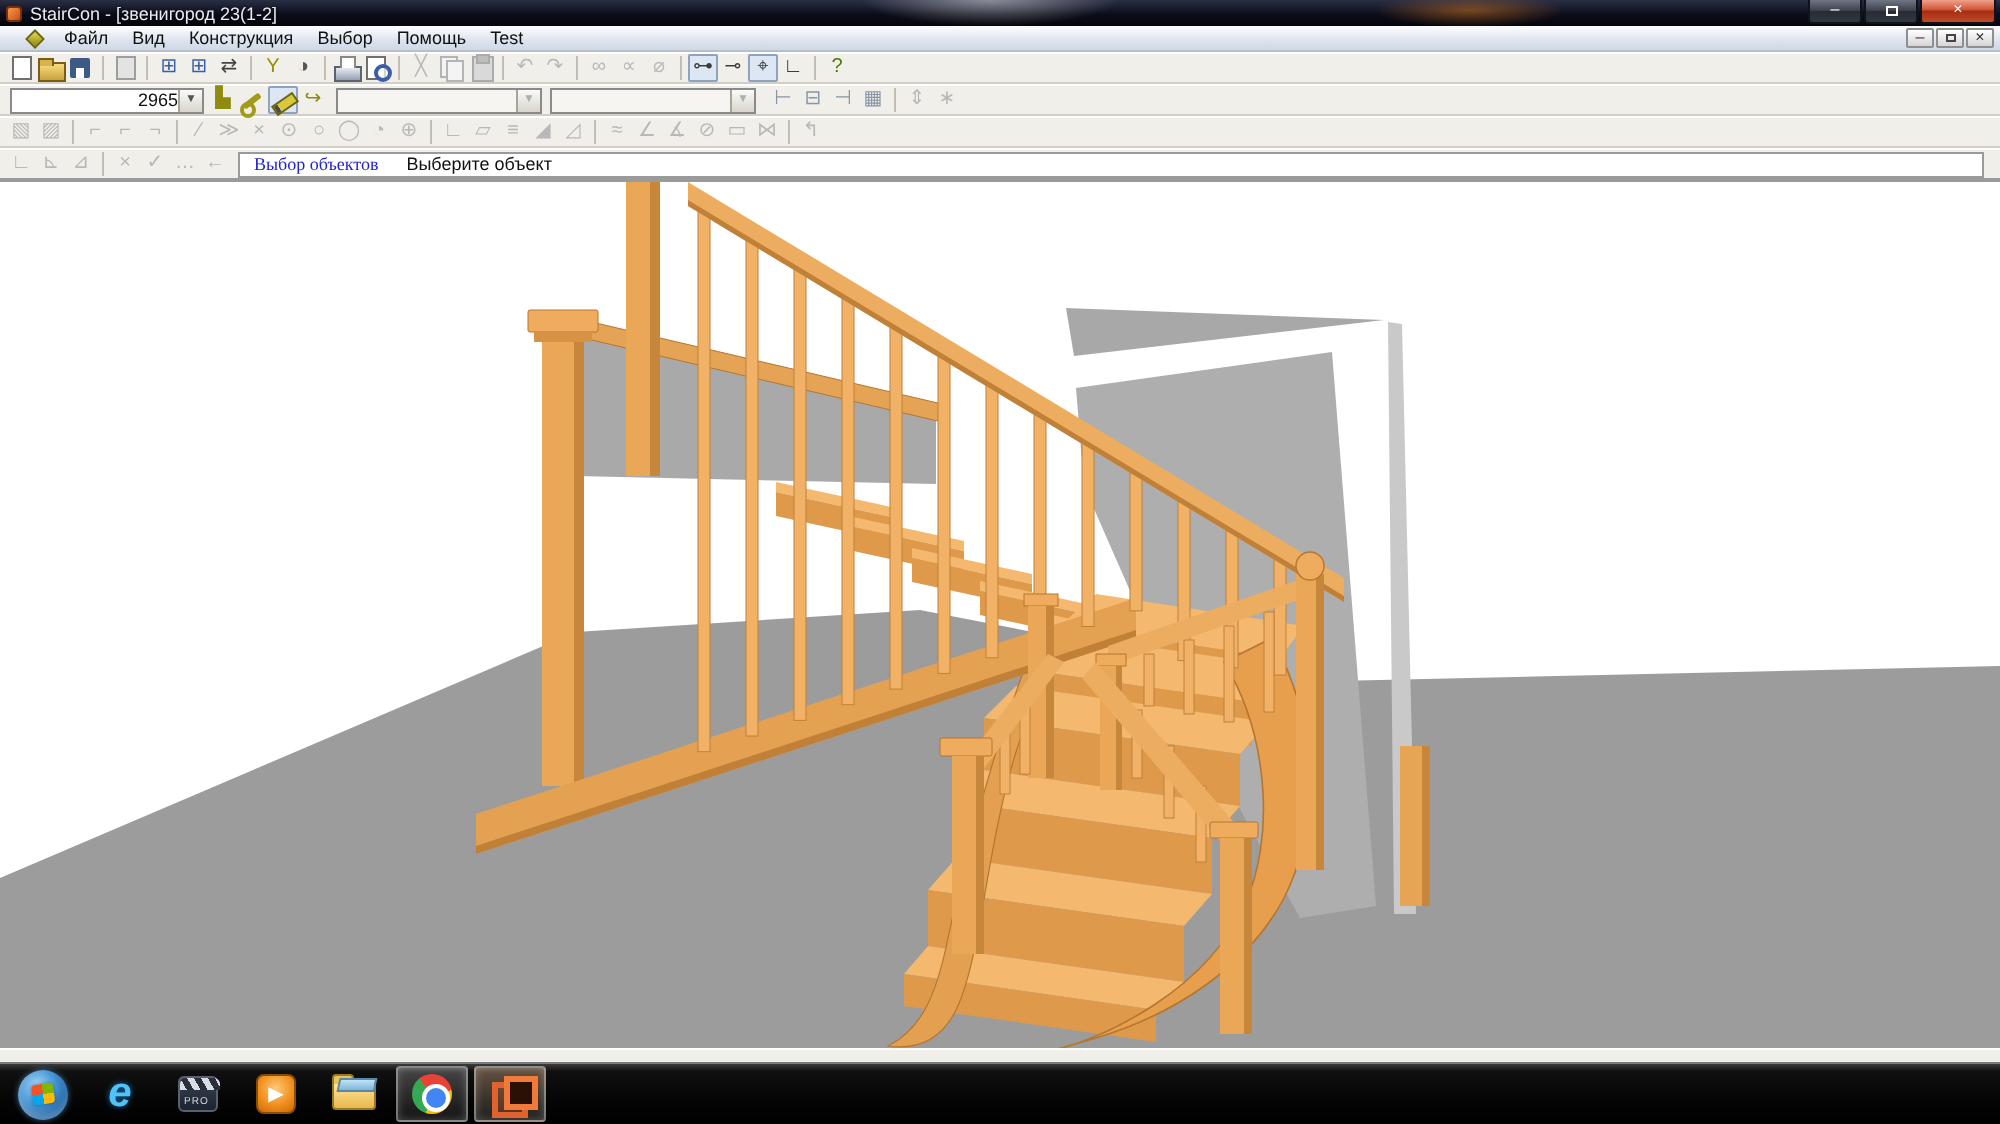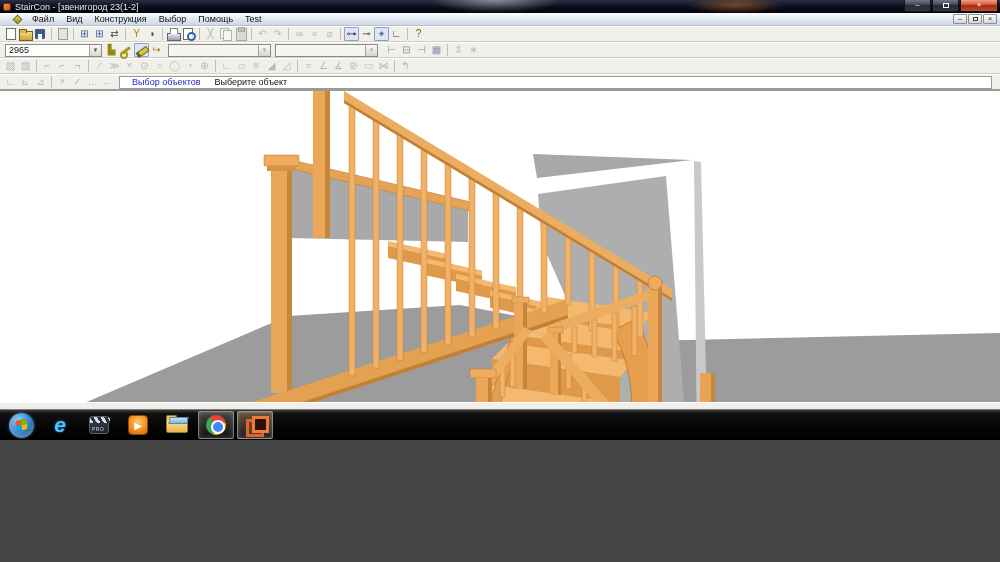--- a/index.html
+++ b/index.html
@@ -1,17 +1,17 @@
 <!DOCTYPE html>
 <html><head>
 <meta charset="utf-8">
 <style>
   html,body{margin:0;padding:0;background:#444;}
   *{box-sizing:border-box;font-family:"Liberation Sans",sans-serif;}
-  .screen{width:1000px;height:440px;display:flex;flex-direction:column;background:#f1efe9;overflow:hidden;position:relative;}
+  .screen{width:1000px;height:562px;display:flex;flex-direction:column;background:#f1efe9;overflow:hidden;position:relative;}
 
   
   .titlebar{height:13px;background:linear-gradient(180deg,#2a2f45 0%,#0b0d1a 55%,#05060e 100%);display:flex;align-items:center;position:relative;color:#e9e9ef;font-size:9px;}
   .titlebar .glow{position:absolute;left:430px;top:0;width:130px;height:13px;background:radial-gradient(ellipse at 50% 0%,rgba(255,255,255,.45),rgba(255,255,255,0) 70%);pointer-events:none;}
   .titlebar .glow2{position:absolute;left:690px;top:0;width:90px;height:13px;background:radial-gradient(ellipse at 50% 40%,rgba(220,120,30,.5),rgba(0,0,0,0) 75%);pointer-events:none;}
   .app-ico{width:8px;height:8px;margin:0 4px 0 3px;background:linear-gradient(135deg,#f49b52,#c84d12);border-radius:2px;border:1px solid #7c2e08;}
   .title-text{text-shadow:0 1px 2px #000;white-space:nowrap;}
   .winbtns{position:absolute;right:2px;top:0;display:flex;height:12px;}
   .winbtn{width:27px;height:12px;border:1px solid #11131c;border-top:none;background:linear-gradient(#707684,#3a3f4a 50%,#262b34 50%,#31363f);color:#fff;font-size:8px;line-height:10px;text-align:center;border-radius:0 0 2px 2px;margin-left:1px;position:relative;}
   .winbtn.close{width:38px;background:linear-gradient(#f0a08a,#cf5233 45%,#a72c12 50%,#c04a28);}
@@ -47,29 +47,29 @@
   .ic-copy::before{content:"";position:absolute;left:2px;top:1px;width:7px;height:9px;background:#f4f4f4;border:1px solid #b4b4b4;}
   .ic-copy::after{content:"";position:absolute;left:5px;top:3px;width:7px;height:9px;background:#f4f4f4;border:1px solid #b4b4b4;}
   .ic-paste::before{content:"";position:absolute;left:3px;top:1px;width:9px;height:11px;background:#d9d9d9;border:1px solid #ababab;}
   .ic-paste::after{content:"";position:absolute;left:5px;top:0px;width:5px;height:3px;background:#bdbdbd;border:1px solid #ababab;}
   .ic-wrench::before{content:"";position:absolute;left:2px;top:6px;width:10px;height:3px;background:#a39b18;transform:rotate(-38deg);border-radius:1px;}
   .ic-wrench::after{content:"";position:absolute;left:1px;top:8px;width:4px;height:4px;border:2px solid #a39b18;border-radius:50%;background:transparent;}
   .ic-pencil::before{content:"";position:absolute;left:1px;top:5px;width:11px;height:4px;background:linear-gradient(90deg,#4a4a4a 0 2px,#d8c83a 2px);transform:rotate(-35deg);border:1px solid #6b6410;}
 
   
   .combo{display:flex;height:13px;border:1px solid #8a8a8a;background:#fff;align-items:stretch;margin:0 2px;flex:0 0 auto;}
-  .combo .cv{flex:1;font-size:9px;line-height:11px;padding-left:3px;color:#111;}
+  .combo .cv{flex:1;font-size:9px;line-height:11px;padding-left:3px;color:#111;text-align:right;}
   .combo .cb{width:12px;background:linear-gradient(#fafafa,#d9d5cb);border-left:1px solid #a9a49a;font-size:6px;line-height:11px;text-align:center;color:#555;}
   .combo.dis{background:#f6f5f1;}
   .combo.dis .cb{color:#b0b0b0;}
 
   
   .cmdrow{height:15px;display:flex;align-items:center;background:#f1efe9;border-top:1px solid #fff;padding-left:3px;}
   .prompt{flex:1;height:13px;background:#fff;border:1px solid #9a9a9a;margin:0 8px 0 4px;display:flex;align-items:center;font-size:9px;line-height:11px;}
-  .prompt .mode{color:#2323cc;margin-left:12px;}
+  .prompt .mode{color:#2323cc;margin-left:7px;font-family:Liberation Serif, serif;}
   .prompt .hint{color:#111;margin-left:14px;}
 
   
   .viewport{flex:1;background:#fff;border-top:2px solid #9a9a9a;position:relative;overflow:hidden;}
   .viewport svg{display:block;}
 
   
   .statusbar{height:8px;background:#f1efe9;border-top:1px solid #ffffff;border-bottom:1px solid #7c7c7c;}
 
   

